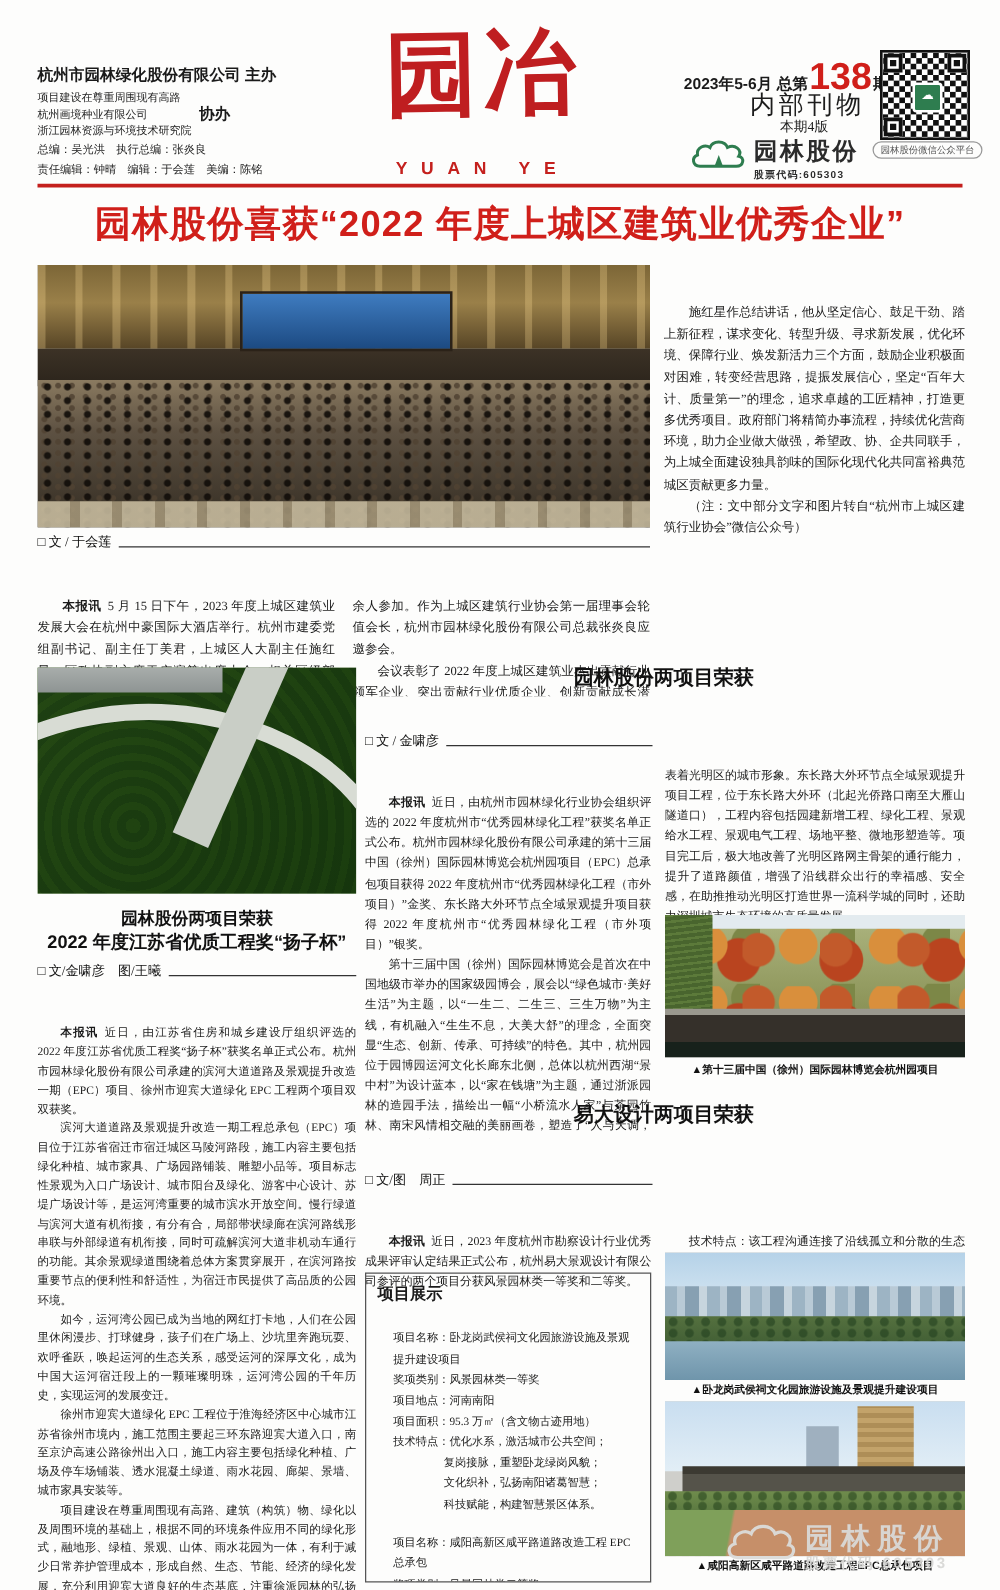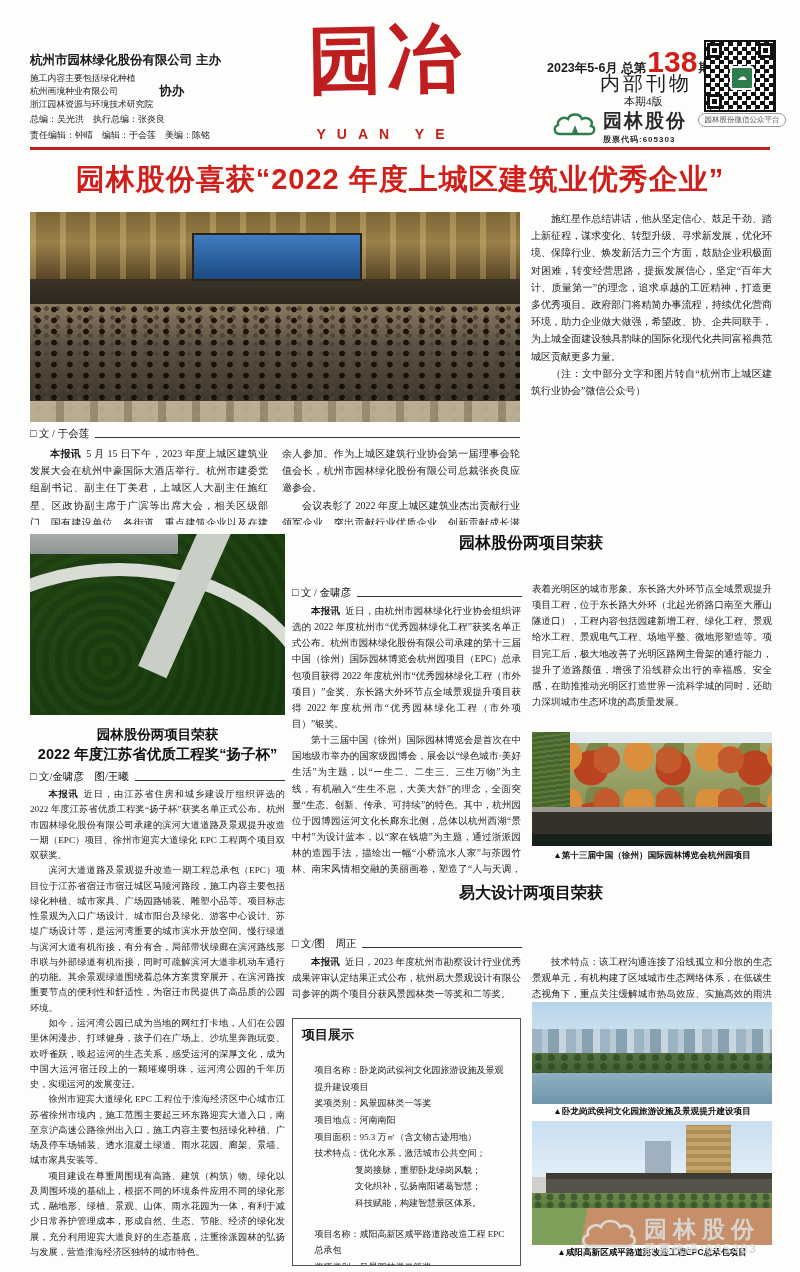--- a/index.html
+++ b/index.html
@@ -39,21 +39,21 @@
       font-size:29px;text-align:center;letter-spacing:1px;}
   .art-headline{font-family:"Liberation Sans","DejaVu Sans",sans-serif;font-weight:bold;color:#111;text-align:center;}
   .h-l1{font-size:16px;line-height:1.35;}
   .h-l2{font-size:21px;line-height:1.3;}
   .h-s1{font-size:13.5px;line-height:1.4;}
   .h-s2{font-size:14.5px;line-height:1.35;}
   .byline{display:flex;align-items:flex-end;gap:6px;font-size:10.5px;color:#111;}
   .byline .bl-text{white-space:nowrap;}
   .byline .bl-rule{flex:1;border-bottom:1px solid #333;margin-bottom:3px;}
   
-  .body-col{text-align:justify;overflow:hidden;}
+  .body-col{text-align:justify;overflow:hidden;margin-top:32px;}
   .body-col p{margin:0;text-indent:2em;}
   .body-col p.noindent{text-indent:0;}
   .fs10{font-size:10px;line-height:1.72;}
   .fs95{font-size:9.5px;line-height:1.7;}
   .fs92{font-size:9.2px;line-height:1.66;}
   .lede{font-weight:bold;font-family:"Liberation Sans","DejaVu Sans",sans-serif;margin-right:5px;}
   .note{margin-top:14px;}
   .caption{font-size:8.6px;font-weight:bold;text-align:center;color:#111;
       font-family:"Liberation Sans","DejaVu Sans",sans-serif;}
   
@@ -129,21 +129,21 @@
 </style>
 </head>
 <body>
 
 <div class="page">
 
   <div class="abs" style="left:30px;top:52px;width:265px;">
     <div class="org-line1">杭州市园林绿化股份有限公司 主办</div>
     <div class="co-wrap" style="margin-top:3px;">
       <div>
-        <div class="org-small">施工内容主要包括绿化种植</div>
+        <div class="org-small">项目建设在尊重周围现有高路</div>
         <div class="org-small">杭州画境种业有限公司</div>
         <div class="org-small">浙江园林资源与环境技术研究院</div>
       </div>
       <div class="co-label">协办</div>
     </div>
     <div class="ed-line">总编：吴光洪　执行总编：张炎良</div>
     <div class="ed-line">责任编辑：钟晴　编辑：于会莲　美编：陈铭</div>
   </div>
 
   <div class="abs masthead-title" style="left:302px;top:22px;width:168px;text-align:center;">园冶</div>

